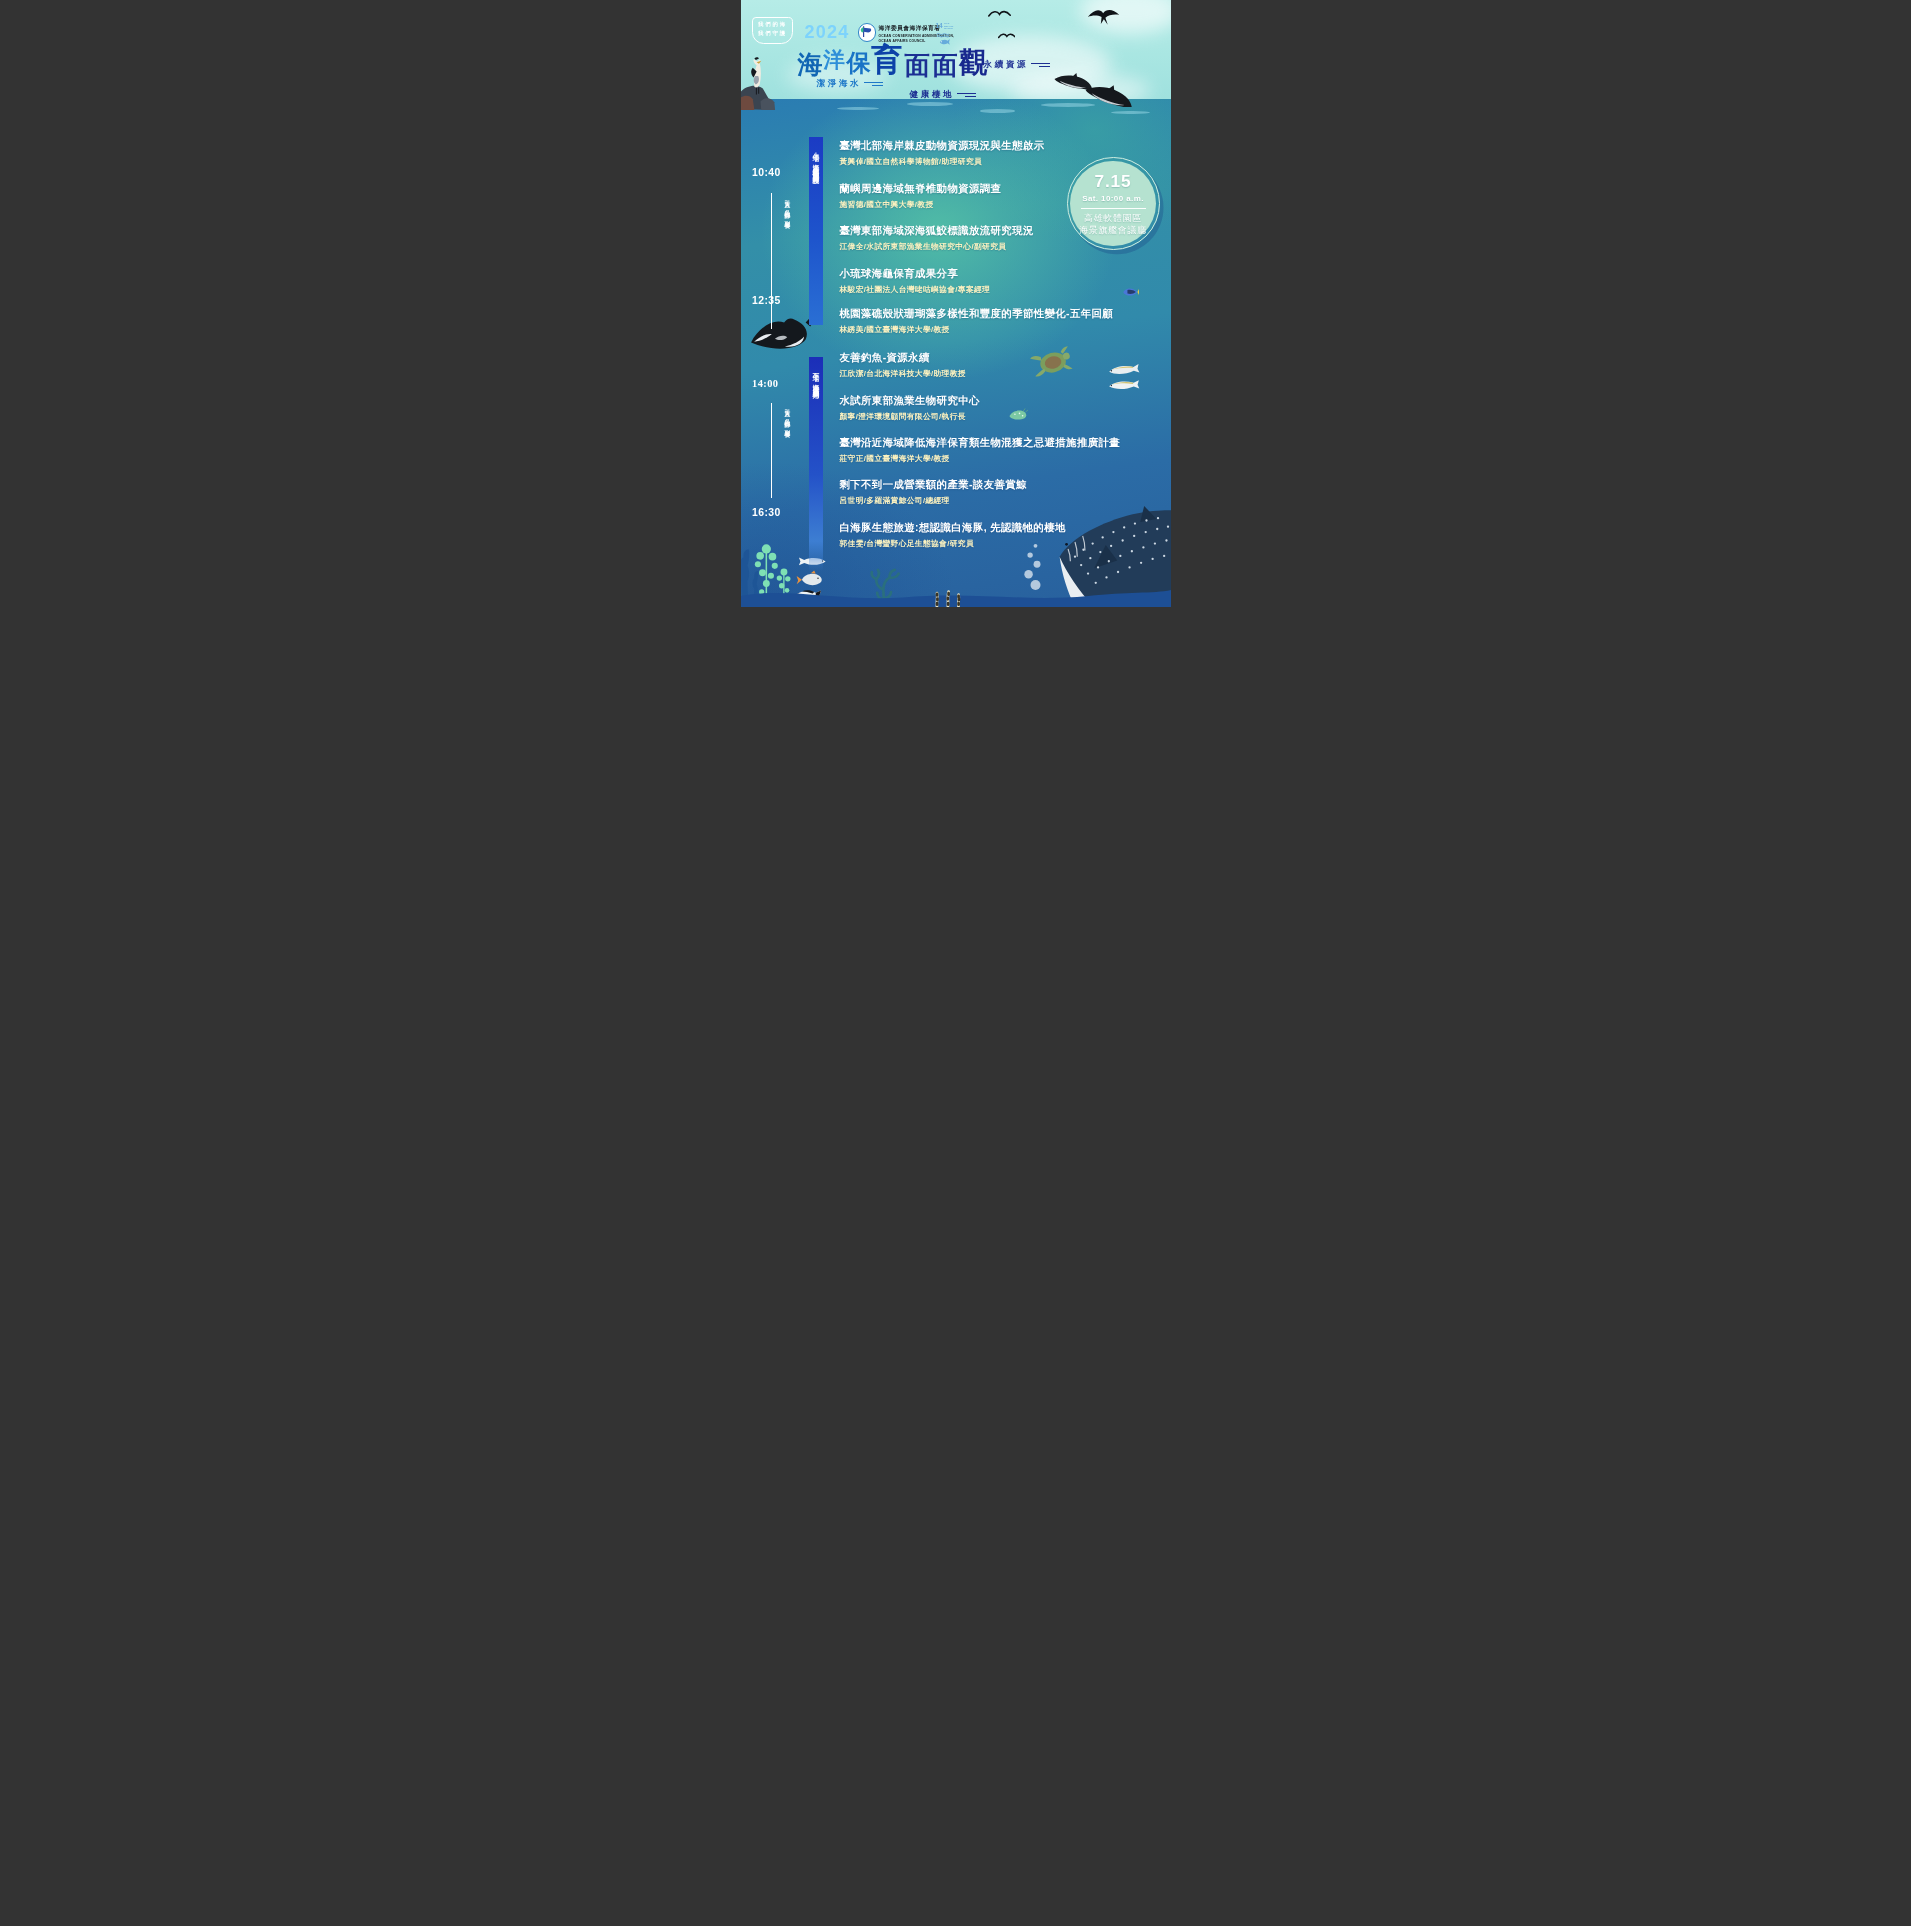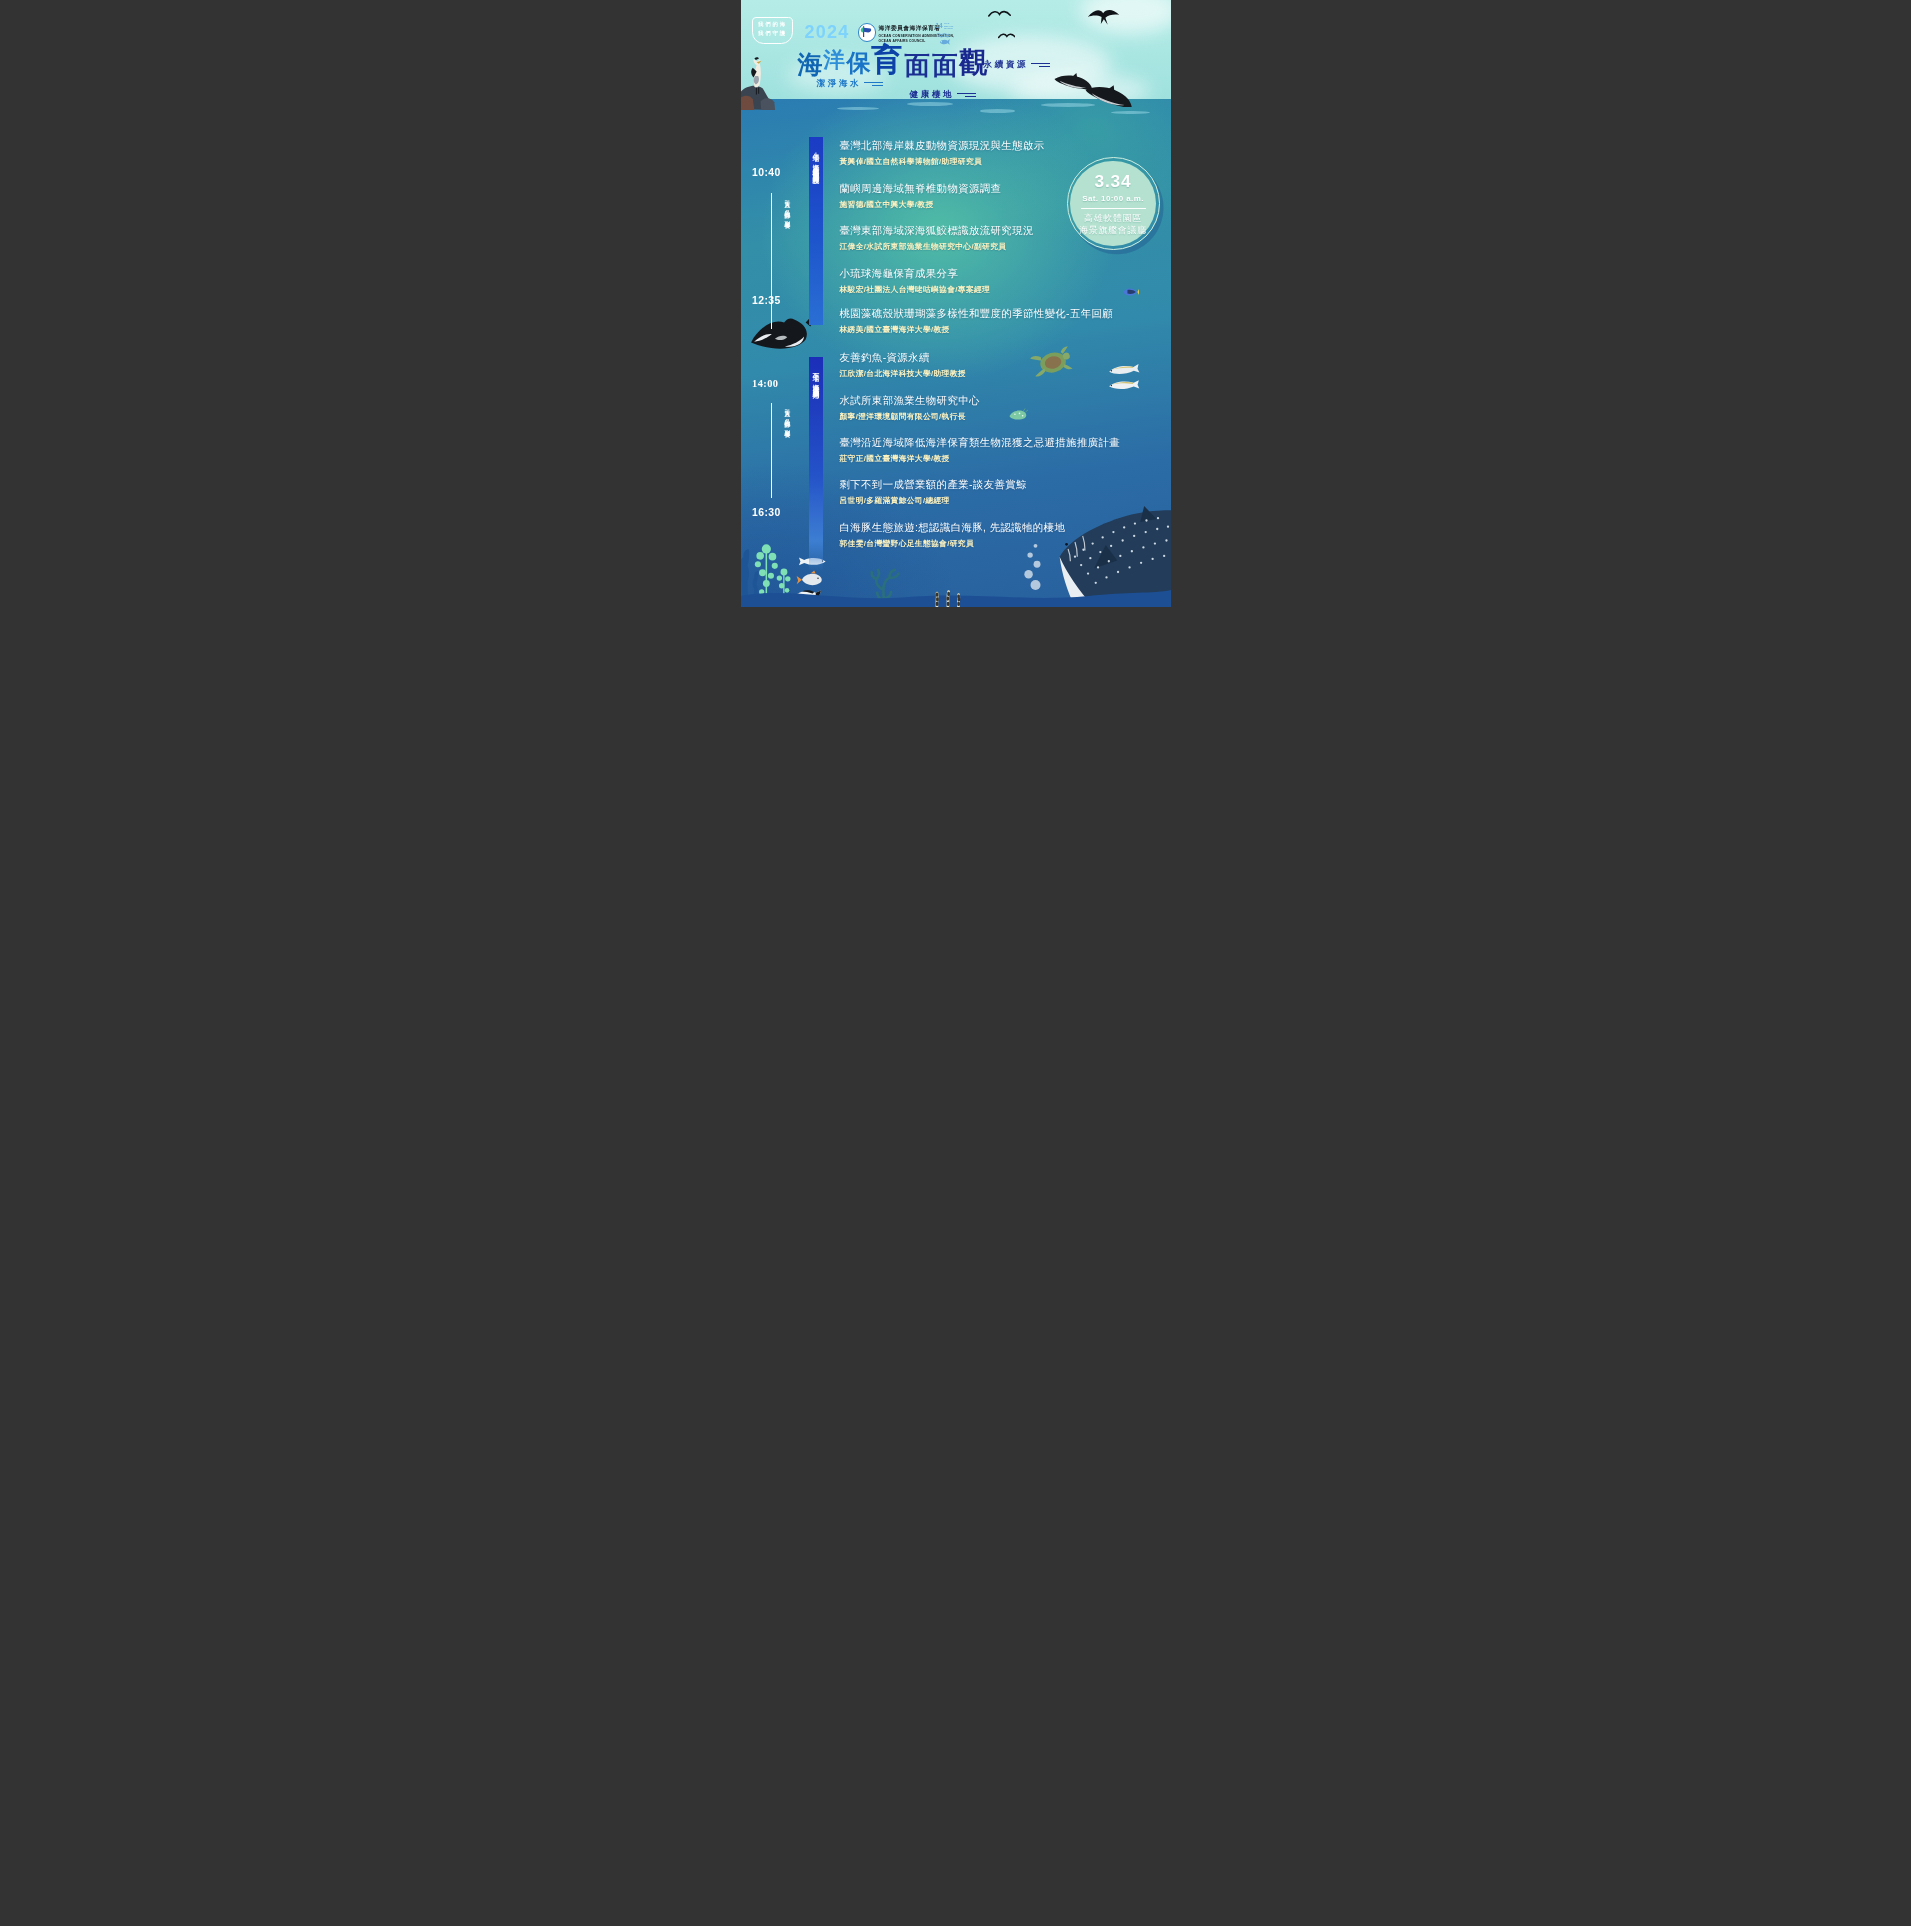--- a/index.html
+++ b/index.html
@@ -63,21 +63,21 @@
   .vline{position:absolute;left:30px;width:0.8px;background:#fff;}
   .vtext{writing-mode:vertical-rl;text-orientation:upright;color:#fff;font-weight:700;}
   .moderator{position:absolute;left:42px;font-size:5.8px;letter-spacing:1.2px;}
   
   .bar{position:absolute;left:68px;width:14px;display:flex;justify-content:center;}
   .bar1{top:137px;height:188px;background:linear-gradient(180deg,#1b3bc4 0%,#1e55cc 55%,#2a6fd4 100%);}
   .bar2{top:357px;height:214px;background:linear-gradient(180deg,#1b2eb8 0%,#2452c8 55%,#3d7ed2 86%,rgba(92,150,215,0) 100%);}
   .bar .vtext{font-size:6.5px;letter-spacing:1.2px;padding-top:10px;}
   
   .talk{position:absolute;left:99px;width:321px;}
-  .talk .t{color:#fff;font-size:10.4px;font-weight:400;white-space:nowrap;letter-spacing:0.4px;
+  .talk .t{color:#fff;font-size:10.4px;font-weight:700;white-space:nowrap;letter-spacing:0.4px;
            text-shadow:0 1.2px 1.5px rgba(20,60,110,.30);}
   .talk .s{color:#fbf2c0;font-size:7.7px;font-weight:700;margin-top:4.2px;white-space:nowrap;letter-spacing:0.4px;
            text-shadow:0 0.8px 1.2px rgba(20,60,110,.25);}
   .deco{position:absolute;}
 </style>
 </head>
 <body>
 
 <div id="poster">
 
@@ -337,21 +337,21 @@
   </div>
   <div class="subtitle sub3">
     <span>永續資源</span><span class="dash2"><i></i><i></i></span>
   </div>
   <div class="subtitle sub2">
     <span>健康棲地</span><span class="dash2"><i></i><i></i></span>
   </div>
 
   <div class="circle-wrap">
     <div class="circle-in">
-      <div class="cd-date">3.34</div>
+      <div class="cd-date">7.15</div>
       <div class="cd-time">Sat. 10:00 a.m.</div>
       <hr class="cd-hr">
       <div class="cd-venue">高雄軟體園區</div>
       <div class="cd-venue">海景旗艦會議廳</div>
     </div>
   </div>
 
   <div class="time" style="top:167px;">10:40</div>
   <div class="time" style="top:295px;">12:35</div>
   <div class="time" style="top:378px;font-family:Liberation Serif, serif;">14:00</div>

